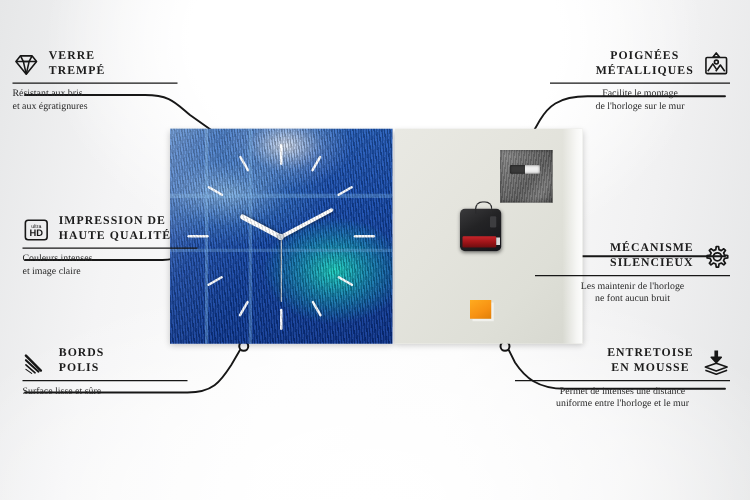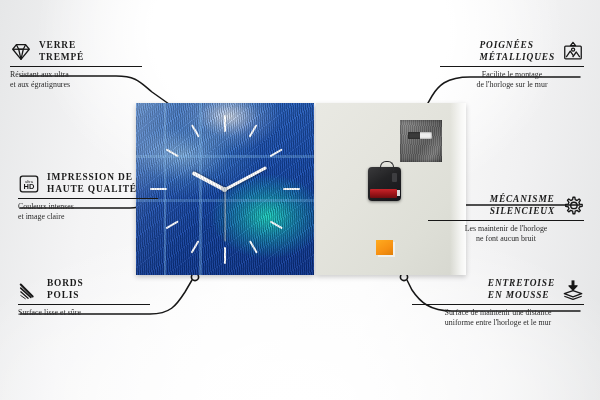--- a/index.html
+++ b/index.html
@@ -112,21 +112,21 @@
     white-space:pre-line;
   }
   .feat .rule{height:0;border-top:1.4px solid #171717;margin-top:3px;}
   .feat .desc{
     font-size:7.9px;color:#2a2a2a;line-height:9.8px;margin-top:3px;white-space:pre-line;
   }
   .feat.left .row{justify-content:flex-start;}
   .feat.left .title{text-align:left;}
   .feat.left .desc{text-align:left;}
   .feat.right .row{justify-content:flex-end;}
-  .feat.right .title{text-align:left;font-style:italic;}
+  .feat.right .title{text-align:center;}
   .feat.right .desc{text-align:center;}
 
   .ico{flex:0 0 auto;width:22px;height:22px;display:block;}
 
   
   #f-verre{left:10px;top:40px;width:132px;}
   #f-impr {left:18px;top:172px;width:140px;}
   #f-bords{left:18px;top:278px;width:132px;}
   #f-poign{right:16px;top:40px;width:144px;}
   #f-meca {right:16px;top:170px;width:156px;margin-top:24px;}
@@ -207,21 +207,21 @@
           <path d="M3 9 H21"></path>
             <path d="M7 4 L9.5 9 L12 20"></path>
             <path d="M17 4 L14.5 9 L12 20"></path>
           <path d="M9.5 9 H14.5"></path>
         </g>
       </svg>
       <div class="title">VERRE
 TREMPÉ</div>
     </div>
     <div class="rule"></div>
-    <div class="desc">Résistant aux ultra
+    <div class="desc">Résistant aux bris
 et aux égratignures</div>
   </div>
 
   <div class="feat left" id="f-impr">
     <div class="row">
       <svg class="ico" viewBox="0 0 24 24">
         <rect x="2.5" y="3.5" width="19" height="17" rx="2.4" fill="none" stroke="#171717" stroke-width="1.4"></rect>
         <text x="12" y="10.6" font-family="Liberation Sans, sans-serif" font-size="4.6" text-anchor="middle" fill="#171717">ultra</text>
         <text x="12" y="17.6" font-family="Liberation Sans, sans-serif" font-size="8.2" font-weight="bold" text-anchor="middle" fill="#171717">HD</text>
       </svg>
@@ -295,17 +295,17 @@
       <svg class="ico" viewBox="0 0 24 24">
         <g fill="none" stroke="#171717" stroke-width="1.4" stroke-linejoin="round">
           <path d="M12 1.5 V8.2" stroke-width="3.2"></path>
           <path d="M7.6 7.4 L12 12.2 L16.4 7.4 Z" fill="#171717"></path>
           <path d="M12 12.6 L21.5 16 L12 19.4 L2.5 16 Z"></path>
           <path d="M2.5 18.8 L12 22.2 L21.5 18.8"></path>
         </g>
       </svg>
     </div>
     <div class="rule"></div>
-    <div class="desc">Surface de maintenir une distance
+    <div class="desc">Permet de intenses une distance
 uniforme entre l'horloge et le mur</div>
   </div>
 
 </div>
 
 </body></html>

